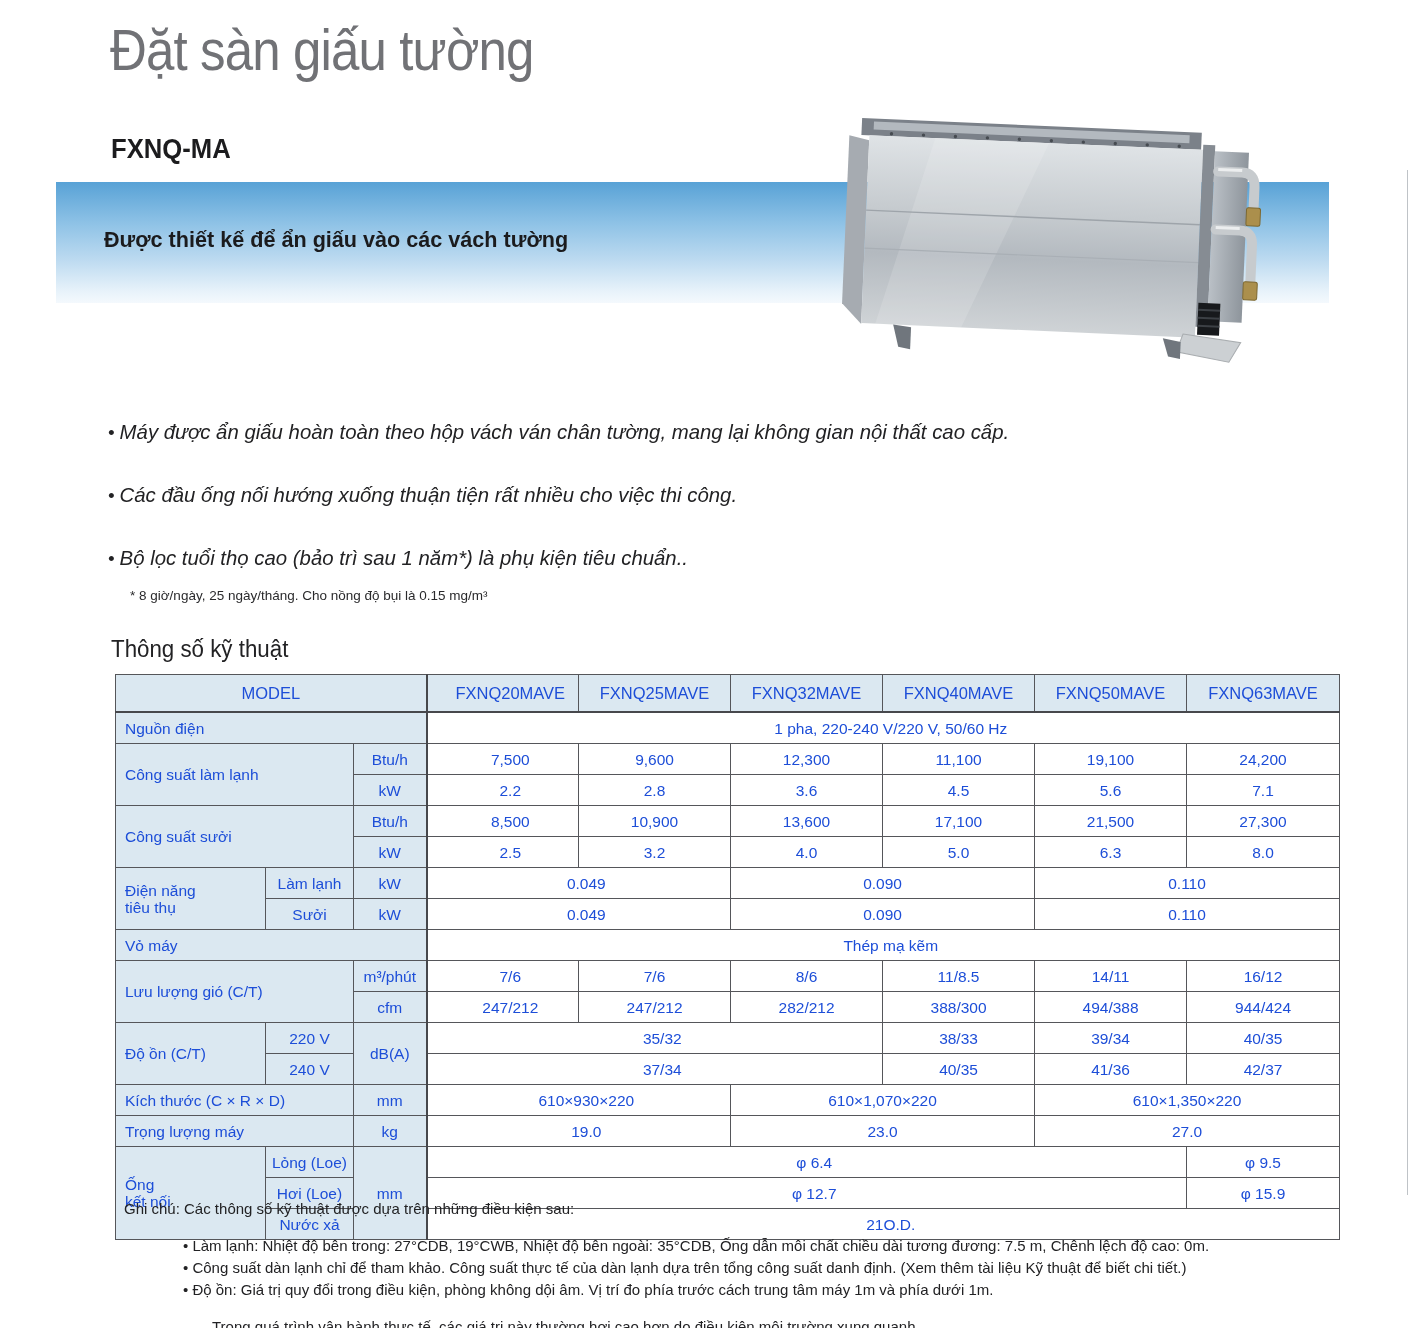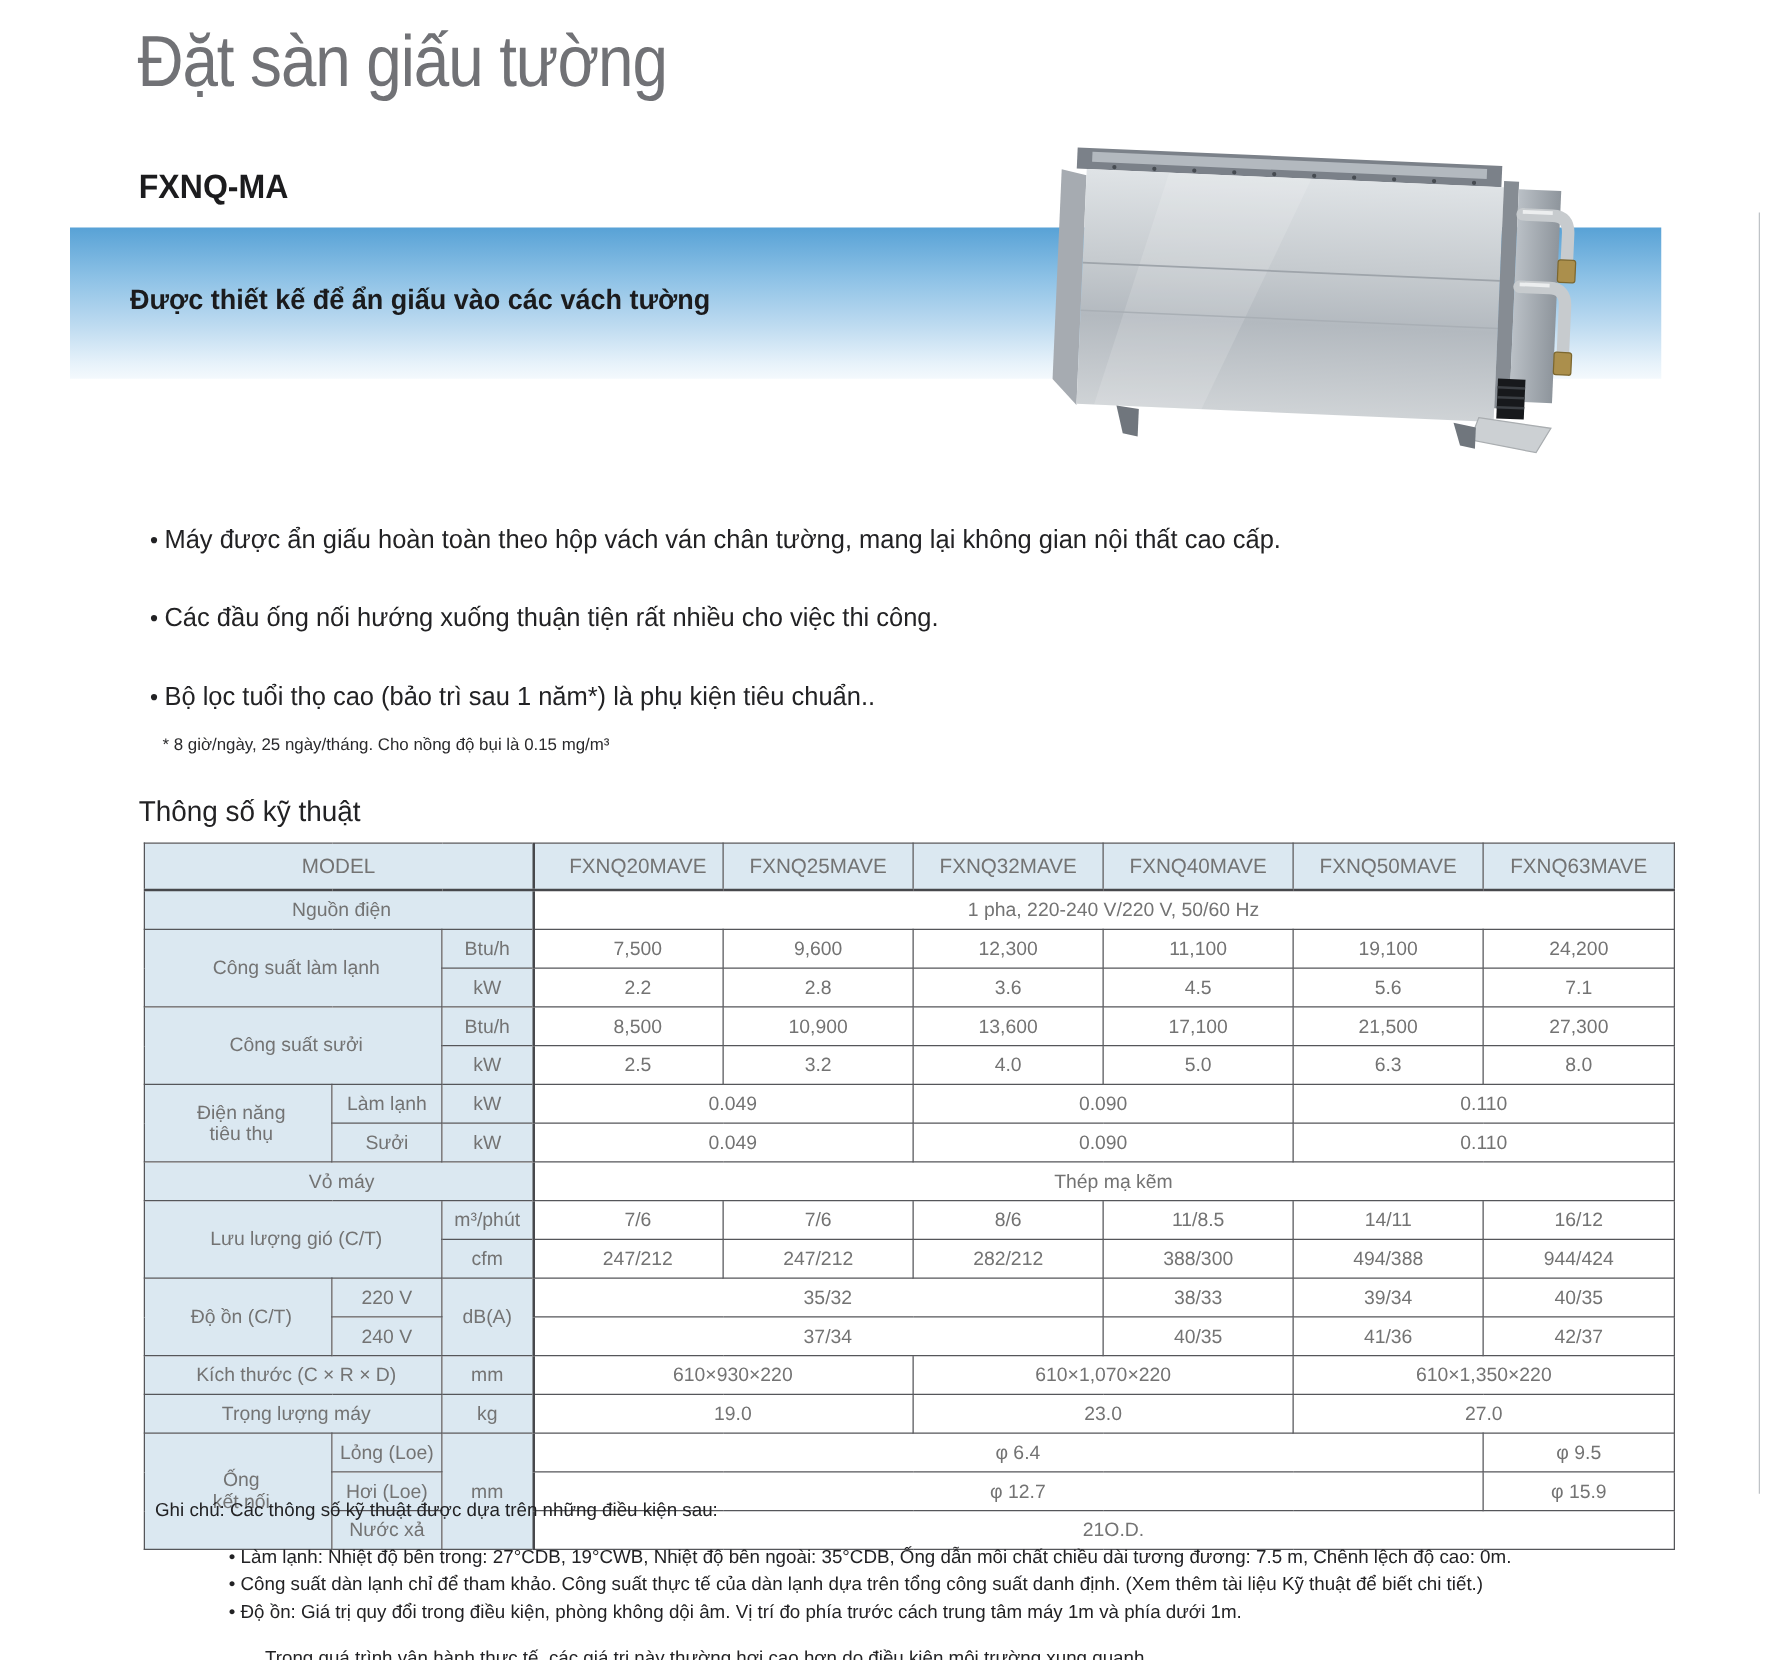--- a/index.html
+++ b/index.html
@@ -38,56 +38,56 @@
   .product{
     position:absolute;left:835px;top:100px;width:470px;height:268px;
     z-index:2;
   }
   .page-edge-line{
     position:absolute;left:1407px;top:170px;width:1px;height:1025px;
     background:#bfc3c7;
   }
   
   .features{
-    position:absolute;left:120px;top:420px;width:1240px;
-    list-style:none;margin:0;padding:0;
+    position:absolute;left:108px;top:420px;width:1240px;
+    list-style:none;margin:0;padding:0;font-style:italic;
   }
   .features li{
     font-size:21px;line-height:24px;margin-bottom:38px;color:#222224;
     transform:scaleX(0.97);transform-origin:left top;white-space:nowrap;
   }
   .features li::before{content:"• ";font-size:19px;}
   .feature-footnote{
     position:absolute;left:130px;top:588px;
     font-size:13.5px;color:#2a2a2c;white-space:nowrap;
   }
   
   .section-title{
     position:absolute;left:111px;top:636px;
     font-size:23px;font-weight:400;color:#222224;
     transform:scaleX(0.97);transform-origin:left top;
   }
   table.spec{
     position:absolute;left:115px;top:674px;width:1222px;
     border-collapse:collapse;table-layout:fixed;
-    font-size:15.5px;color:#737373;
+    font-size:15.5px;color:#1d4ed8;
   }
   table.spec th,table.spec td{
     border:1px solid #55565a;
     height:28px;padding:1px 4px;
     text-align:center;vertical-align:middle;
     font-weight:400;line-height:17px;
     overflow:hidden;
   }
   table.spec tr:first-child th{height:34px;font-size:16.5px;border-bottom:2.5px solid #47484c;}
   table.spec .model-header-cell,
   table.spec .row-label-cell,
   table.spec .row-sublabel-cell,
   table.spec .unit-cell{background:#dbe8f1;}
-  table.spec .row-label-cell{text-align:center;padding-left:9px;white-space:pre-line;}
+  table.spec .row-label-cell{text-align:left;padding-left:9px;white-space:pre-line;}
   table.spec .value-cell{background:#ffffff;}
   table.spec .fv{border-left:2.5px solid #47484c;padding-left:19px;}
   
   .notes{
     position:absolute;left:112px;top:1198px;width:1290px;
     font-size:15px;line-height:22px;color:#222224;
   }
   .notes .note-intro{margin:0 0 1px 12px;}
   .notes ul{list-style:none;margin:15px;padding:0 0 0 56px;}
   .notes li{white-space:nowrap;}

